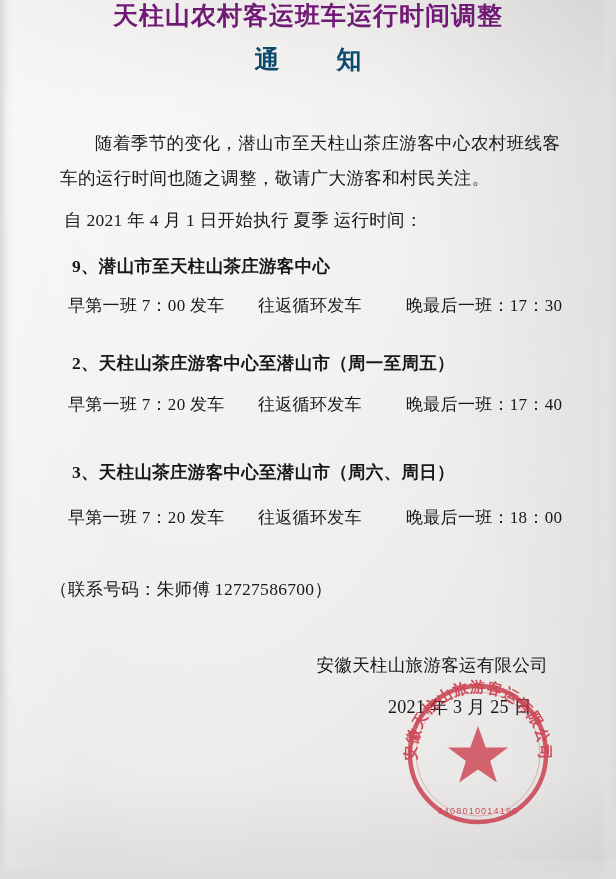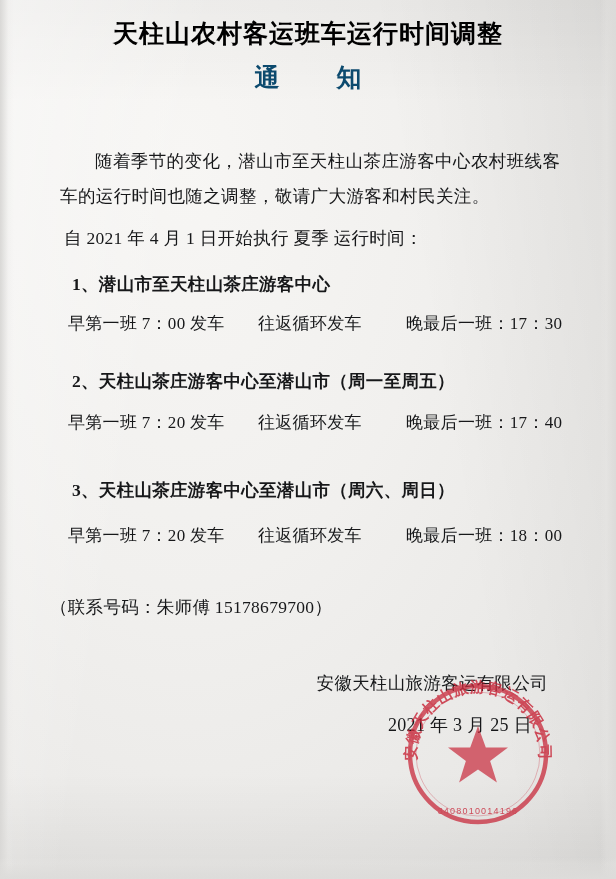--- a/index.html
+++ b/index.html
@@ -57,22 +57,21 @@
     padding: 0 46px;
     box-sizing: border-box;
   }
 
   .title {
     text-align: center;
     font-size: 25px;
     font-weight: bold;
     letter-spacing: 1px;
     line-height: 1.25;
-    margin-top: 18px;
-    color: #000000;
+    color: #701a75;
   }
   .title-2 {
     text-align: center;
     font-size: 25px;
     font-weight: bold;
     letter-spacing: 16px;
     margin-top: 12px;
     padding-left: 16px;
     color: #0c4a6e;
   }
@@ -177,21 +176,21 @@
 <div class="doc">
 
   <div class="title">天柱山农村客运班车运行时间调整</div>
   <div class="title-2">通　知</div>
 
   <div class="body-para">随着季节的变化，潜山市至天柱山茶庄游客中心农村班线客车的运行时间也随之调整，敬请广大游客和村民关注。</div>
 
   <div class="effective-line">自 2021 年 4 月 1 日开始执行  夏季  运行时间：</div>
 
   <div class="route">
-    <div class="route-title">1、潜山市至天柱山茶庄游客中心</div>
+    <div class="route-title">9、潜山市至天柱山茶庄游客中心</div>
     <div class="route-times">
       <span class="rt-first">早第一班 7：00 发车</span>
       <span class="rt-mid">往返循环发车</span>
       <span class="rt-last">晚最后一班：17：30</span>
     </div>
   </div>
 
   <div class="route gap-a">
     <div class="route-title">2、天柱山茶庄游客中心至潜山市（周一至周五）</div>
     <div class="route-times">
@@ -203,21 +202,21 @@
 
   <div class="route gap-b">
     <div class="route-title">3、天柱山茶庄游客中心至潜山市（周六、周日）</div>
     <div class="route-times">
       <span class="rt-first">早第一班 7：20 发车</span>
       <span class="rt-mid">往返循环发车</span>
       <span class="rt-last">晚最后一班：18：00</span>
     </div>
   </div>
 
-  <div class="contact">（联系号码：朱师傅 15178679700）</div>
+  <div class="contact">（联系号码：朱师傅 12727586700）</div>
 
   <div class="sign-block">安徽天柱山旅游客运有限公司</div>
   <div class="sign-date">2021 年 3 月 25 日</div>
 
 </div>
 
 <div class="stamp">
   <svg width="172" height="172" viewBox="0 0 172 172" xmlns="http://www.w3.org/2000/svg">
     <defs>
       <path id="arcPath" d="M 24,86 A 62,62 0 1 1 148,86"></path>

